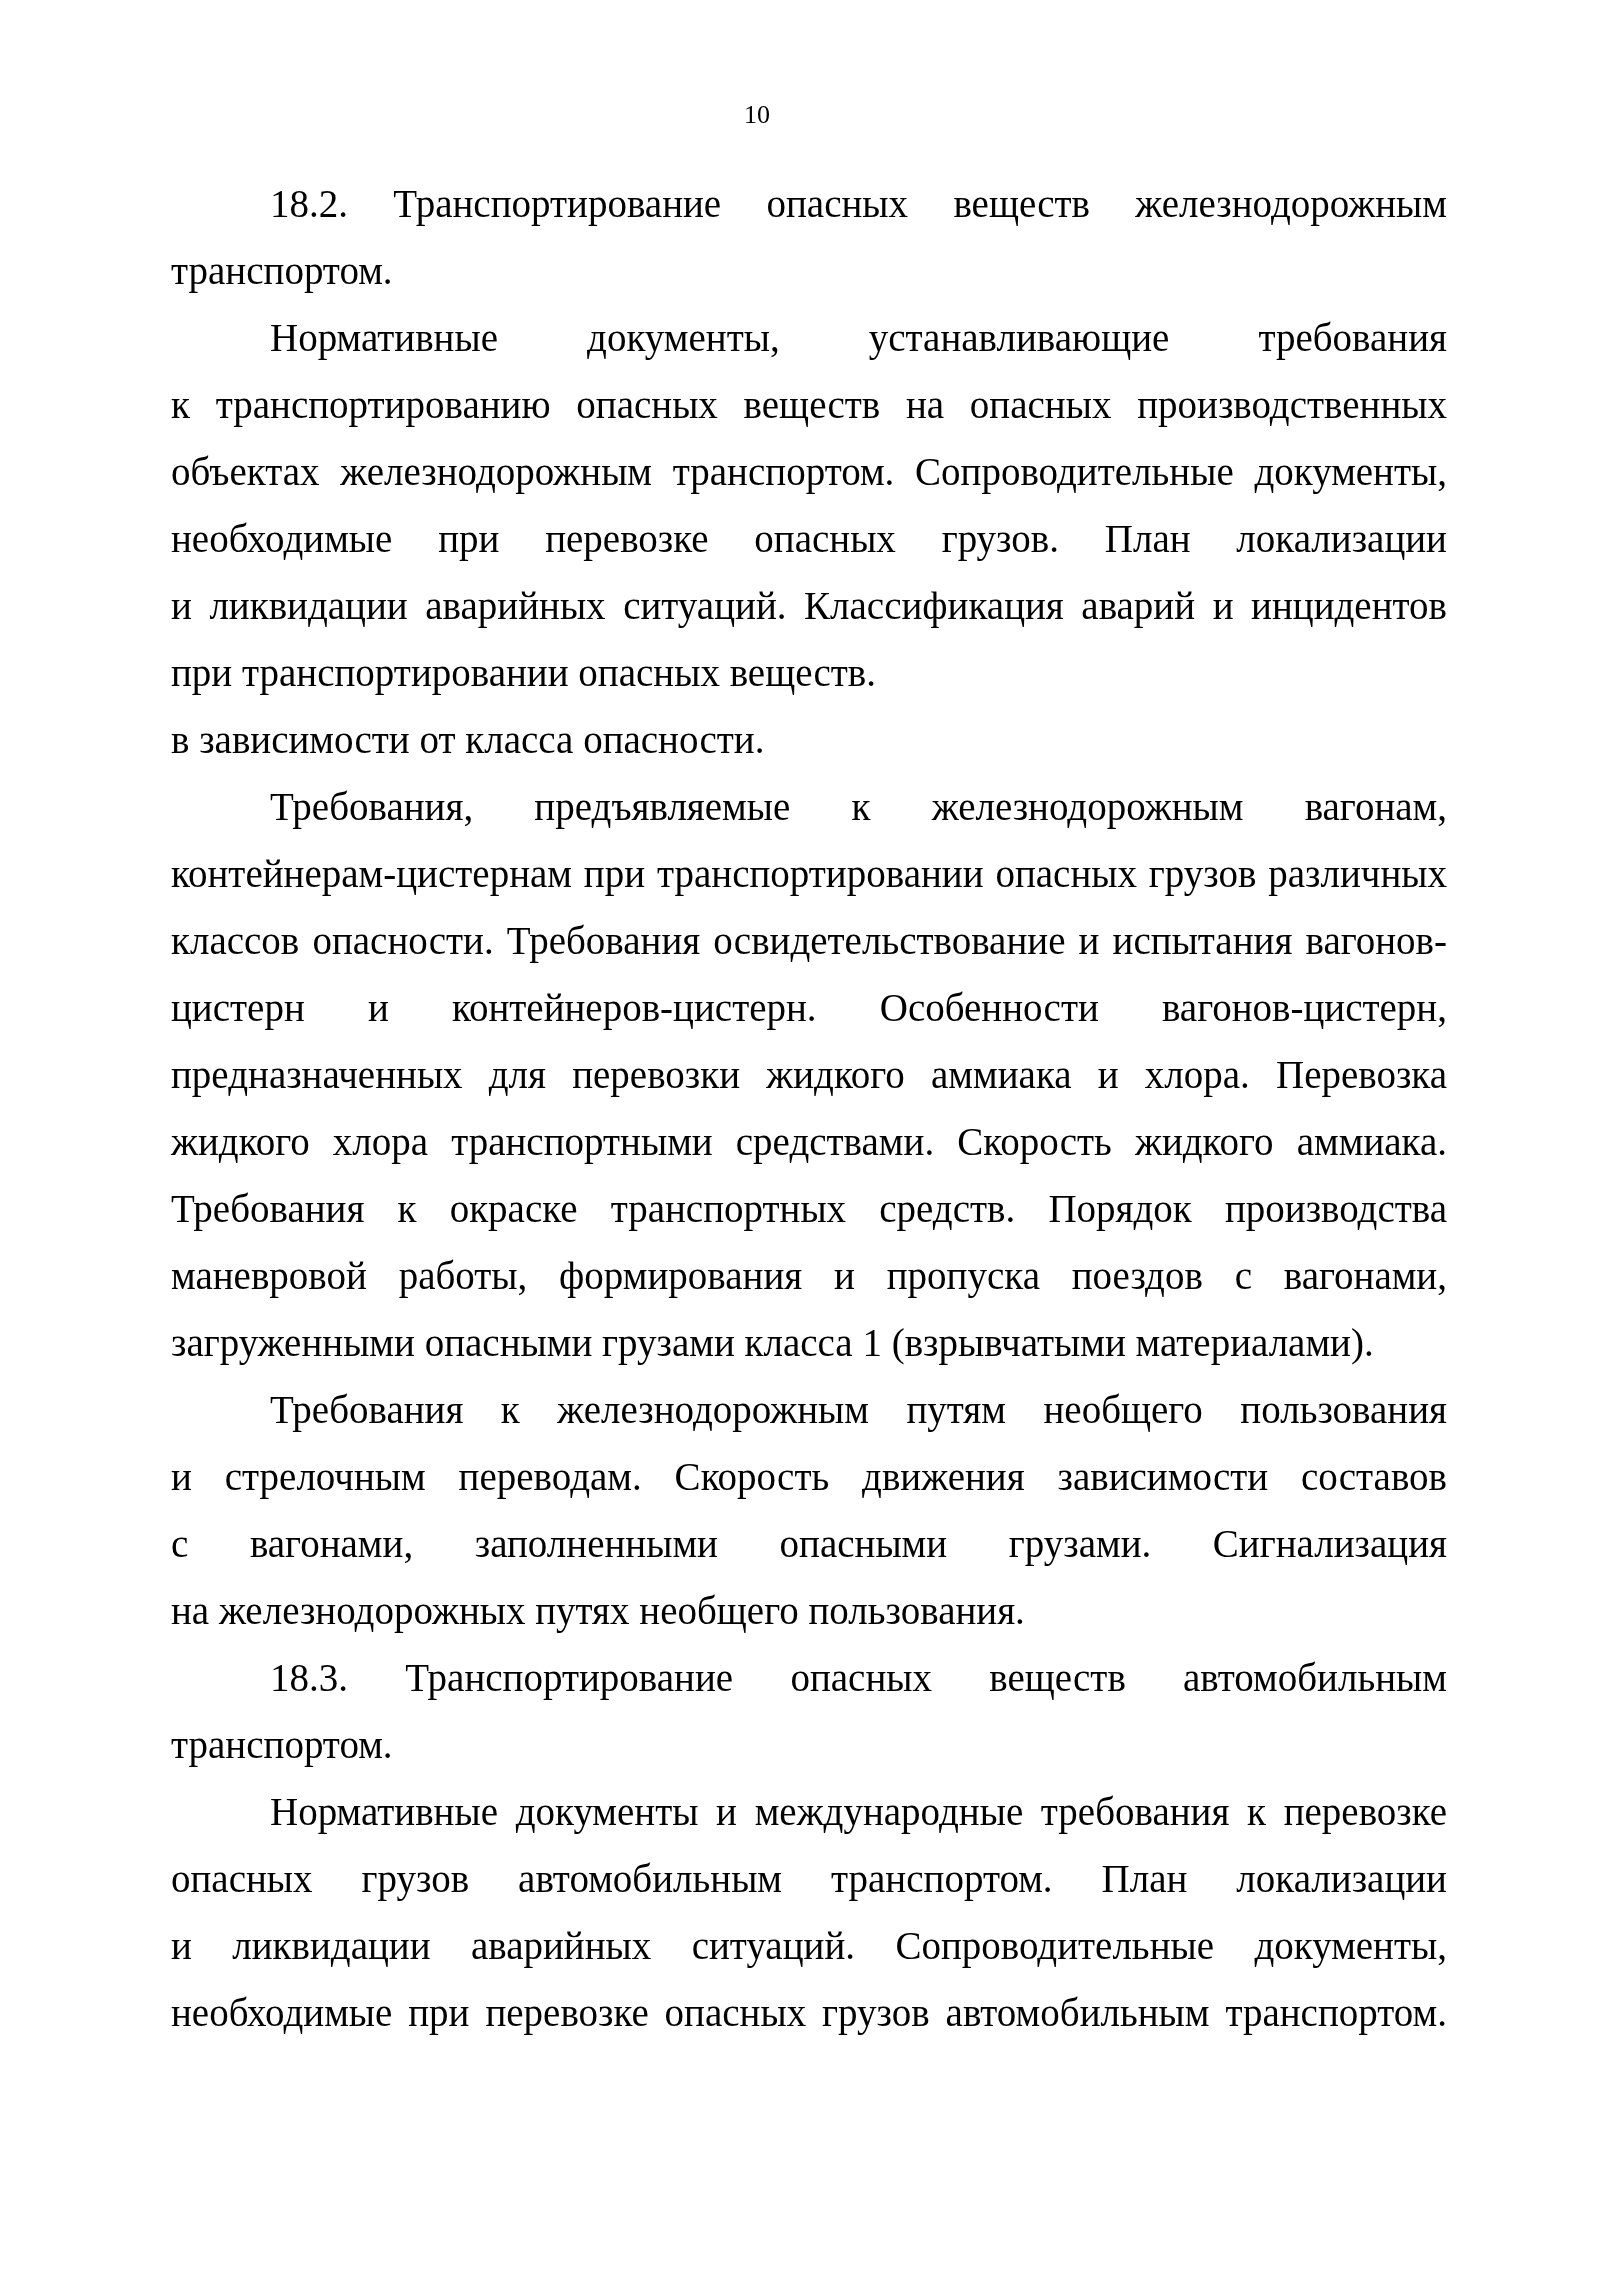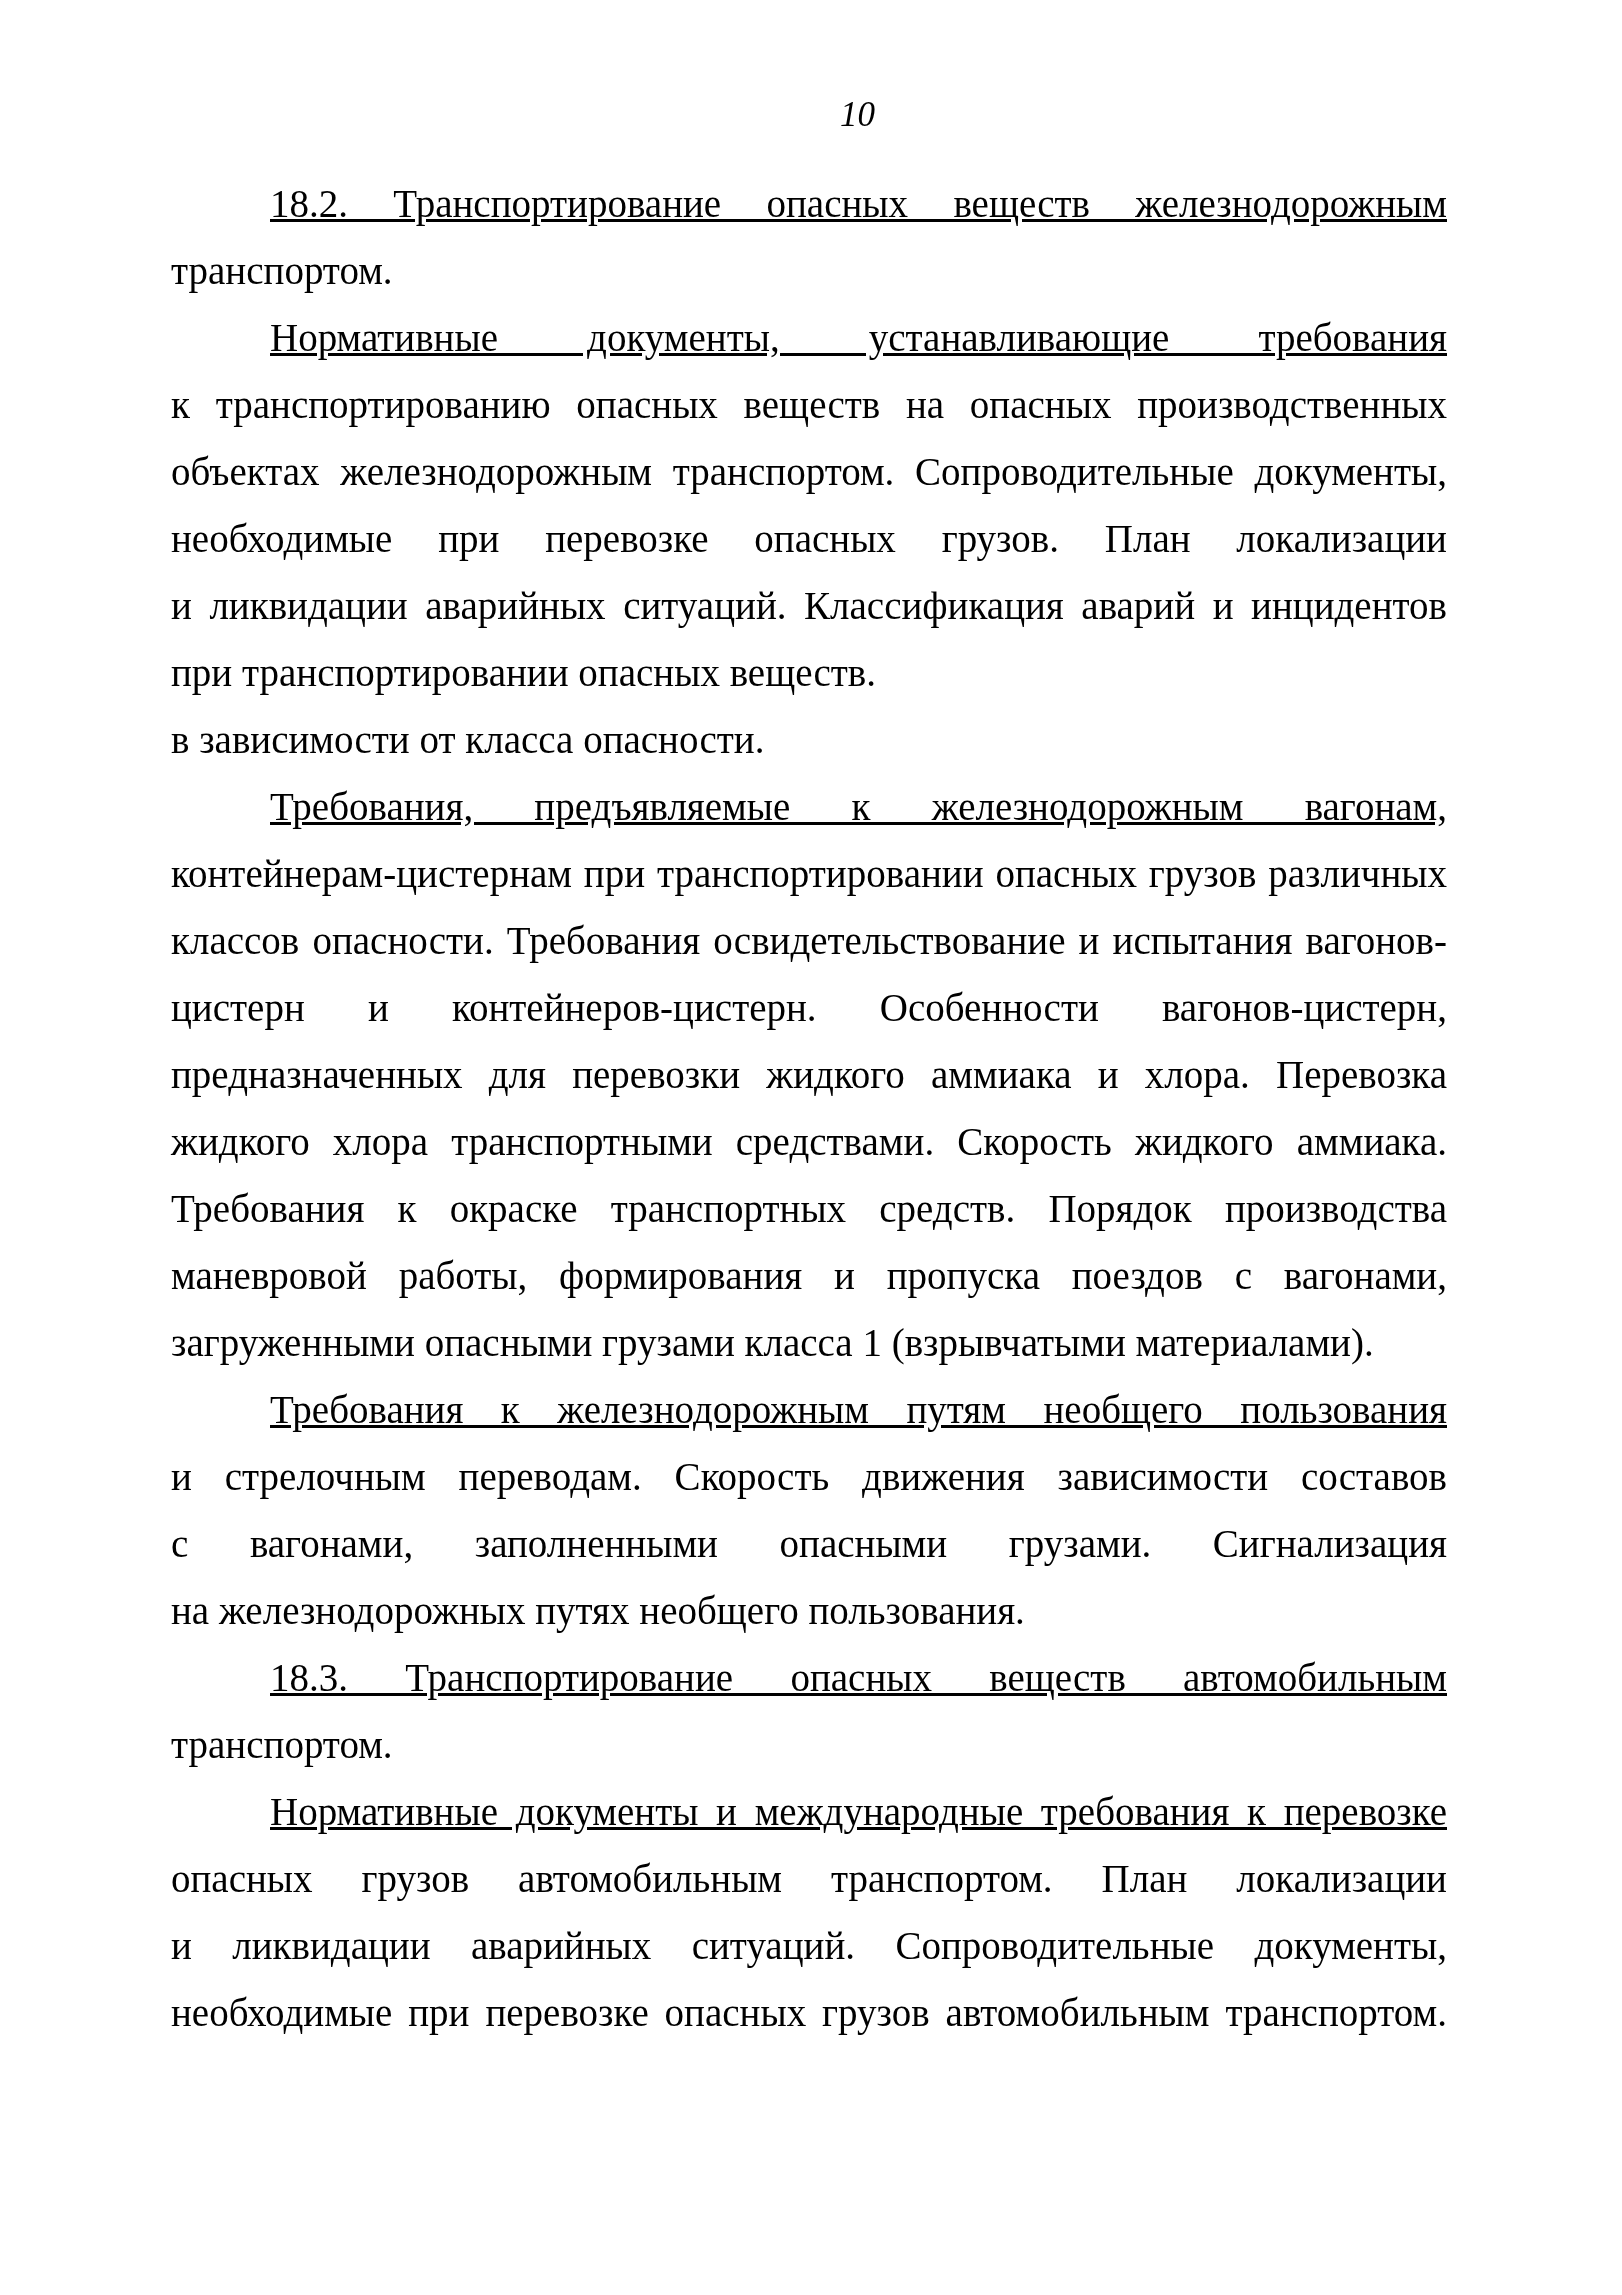--- a/index.html
+++ b/index.html
@@ -13,44 +13,42 @@
       position: relative;
       overflow: hidden;
       font-family: "Liberation Serif", "DejaVu Serif", serif;
       color: #000000;
     }
     .page-number {
       position: absolute;
       top: 92px;
       left: 744px;
       width: 131px;
-      text-align: right;
-      font-size: 35px;
+      text-align: left;
+      font-size: 26px;
       line-height: 46px;
-      font-style: italic;
     }
     .content {
       position: absolute;
       left: 171px;
       width: 1276px;
       top: 170px; 
     }
     .line {
       display: block;
       font-size: 39px;
       line-height: 67px;
       height: 67px;
       white-space: nowrap;
       text-align: justify;
       text-align-last: justify;
       overflow: visible;
     }
     .line.first {
       padding-left: 99px;
-      text-decoration: underline;
     }
     .line.last {
       text-align: center;
       text-align-last: left;
     }
     .para {
       display: block;
       margin: 0;
     }
   </style>

